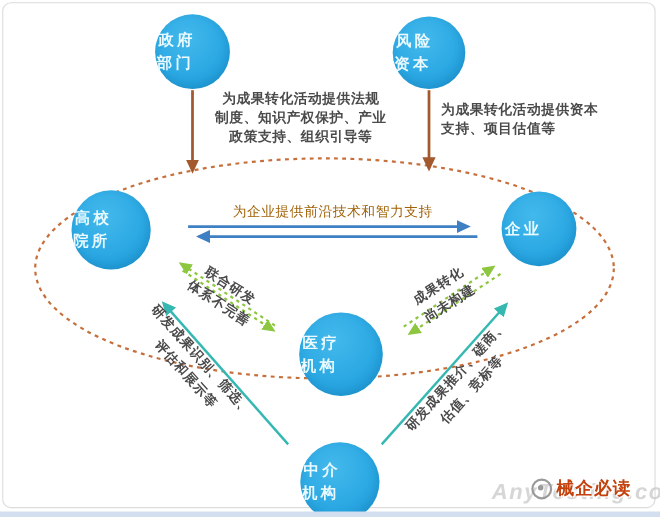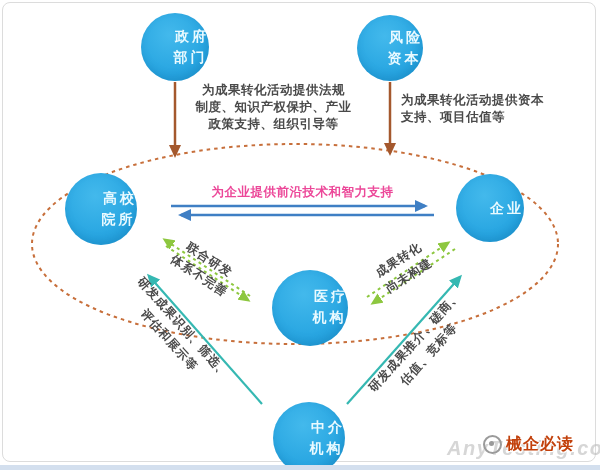--- a/index.html
+++ b/index.html
@@ -13,42 +13,42 @@
   }
   .bottom-strip{
     position:absolute;left:0;top:465px;width:600px;height:5px;background:#d3dfee;
   }
   svg.connectors{position:absolute;left:0;top:0;}
   
   .node{
     position:absolute;border-radius:50%;
     background:radial-gradient(circle at 42% 32%, #43b9ec 0%, #27a5e1 65%, #1f9bd8 100%);
     box-shadow:inset -2px -4px 8px rgba(0,80,130,.18);
-    display:flex;align-items:center;justify-content:flex-end;
+    display:flex;align-items:center;justify-content:flex-start;
   }
   .node .nlabel{
     color:#eafaff;font-size:14px;font-weight:600;letter-spacing:3px;
     text-align:center;line-height:1.5;white-space:pre-line;text-indent:3px;
   }
   .n-gov{left:141px;top:13px;width:68px;height:68px;}
   .n-vc{left:357px;top:15px;width:66px;height:66px;}
   .n-uni{left:65px;top:173px;width:72px;height:72px;}
   .n-ent{left:456px;top:174px;width:68px;height:68px;}
-  .n-med{left:272px;top:270px;width:76px;height:76px;font-family:Liberation Mono, monospace;}
+  .n-med{left:272px;top:284px;width:76px;height:76px;}
   .n-agent{left:273px;top:402px;width:72px;height:72px;}
   
   .note{
     position:absolute;font-size:12.5px;font-weight:600;line-height:17px;
     color:#4a4a4a;white-space:pre-line;letter-spacing:.5px;
   }
   .note-gov{left:186px;top:82px;width:175px;text-align:center;}
   .note-vc{left:401px;top:92px;width:175px;}
   .h-label{
     position:absolute;left:180px;width:245px;text-align:center;
-    font-size:12.5px;font-weight:700;color:#ec4899;letter-spacing:.5px;
+    font-size:12.5px;font-weight:400;color:#a16207;letter-spacing:.5px;
   }
   .h-label-top{top:184px;}
   .h-label-bottom{top:218px;}
   .rot-label{
     position:absolute;font-size:12px;font-weight:600;color:#4a4a4a;
     text-align:center;line-height:19px;white-space:pre-line;letter-spacing:1px;
   }
   .rl-uni-med{left:144px;top:249px;width:120px;transform:rotate(33deg);}
   .rl-ent-med{left:344px;top:249px;width:120px;transform:rotate(-33deg);}
   .rl-agent-uni{left:101px;top:315px;width:150px;transform:rotate(48deg);}

